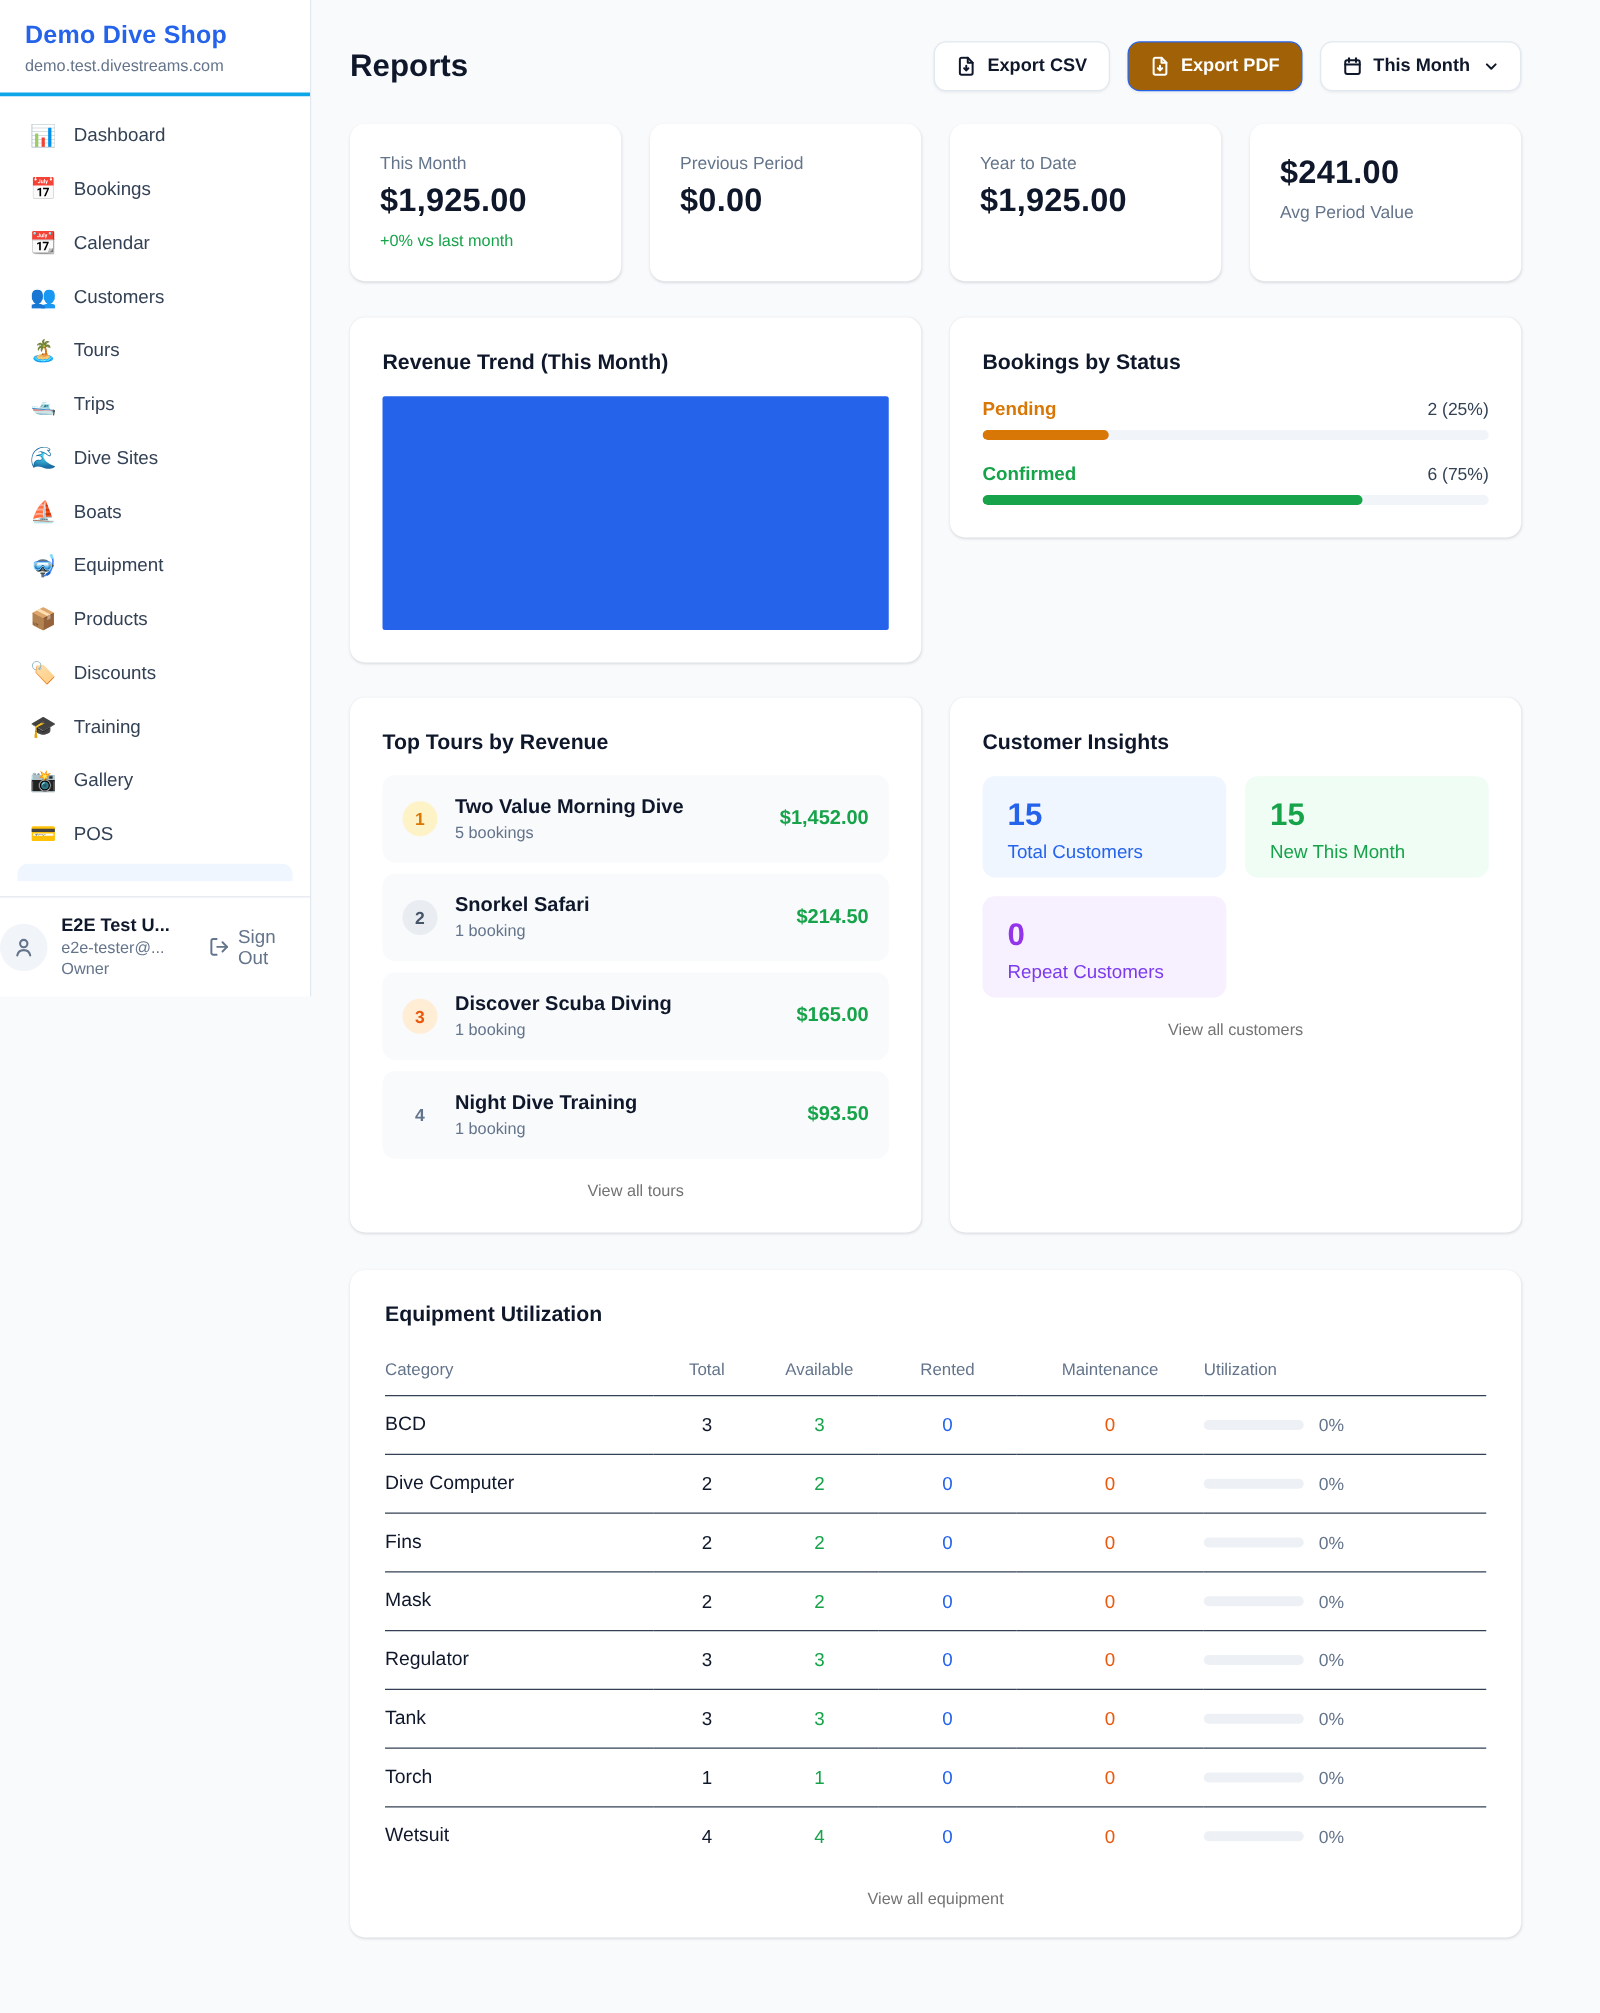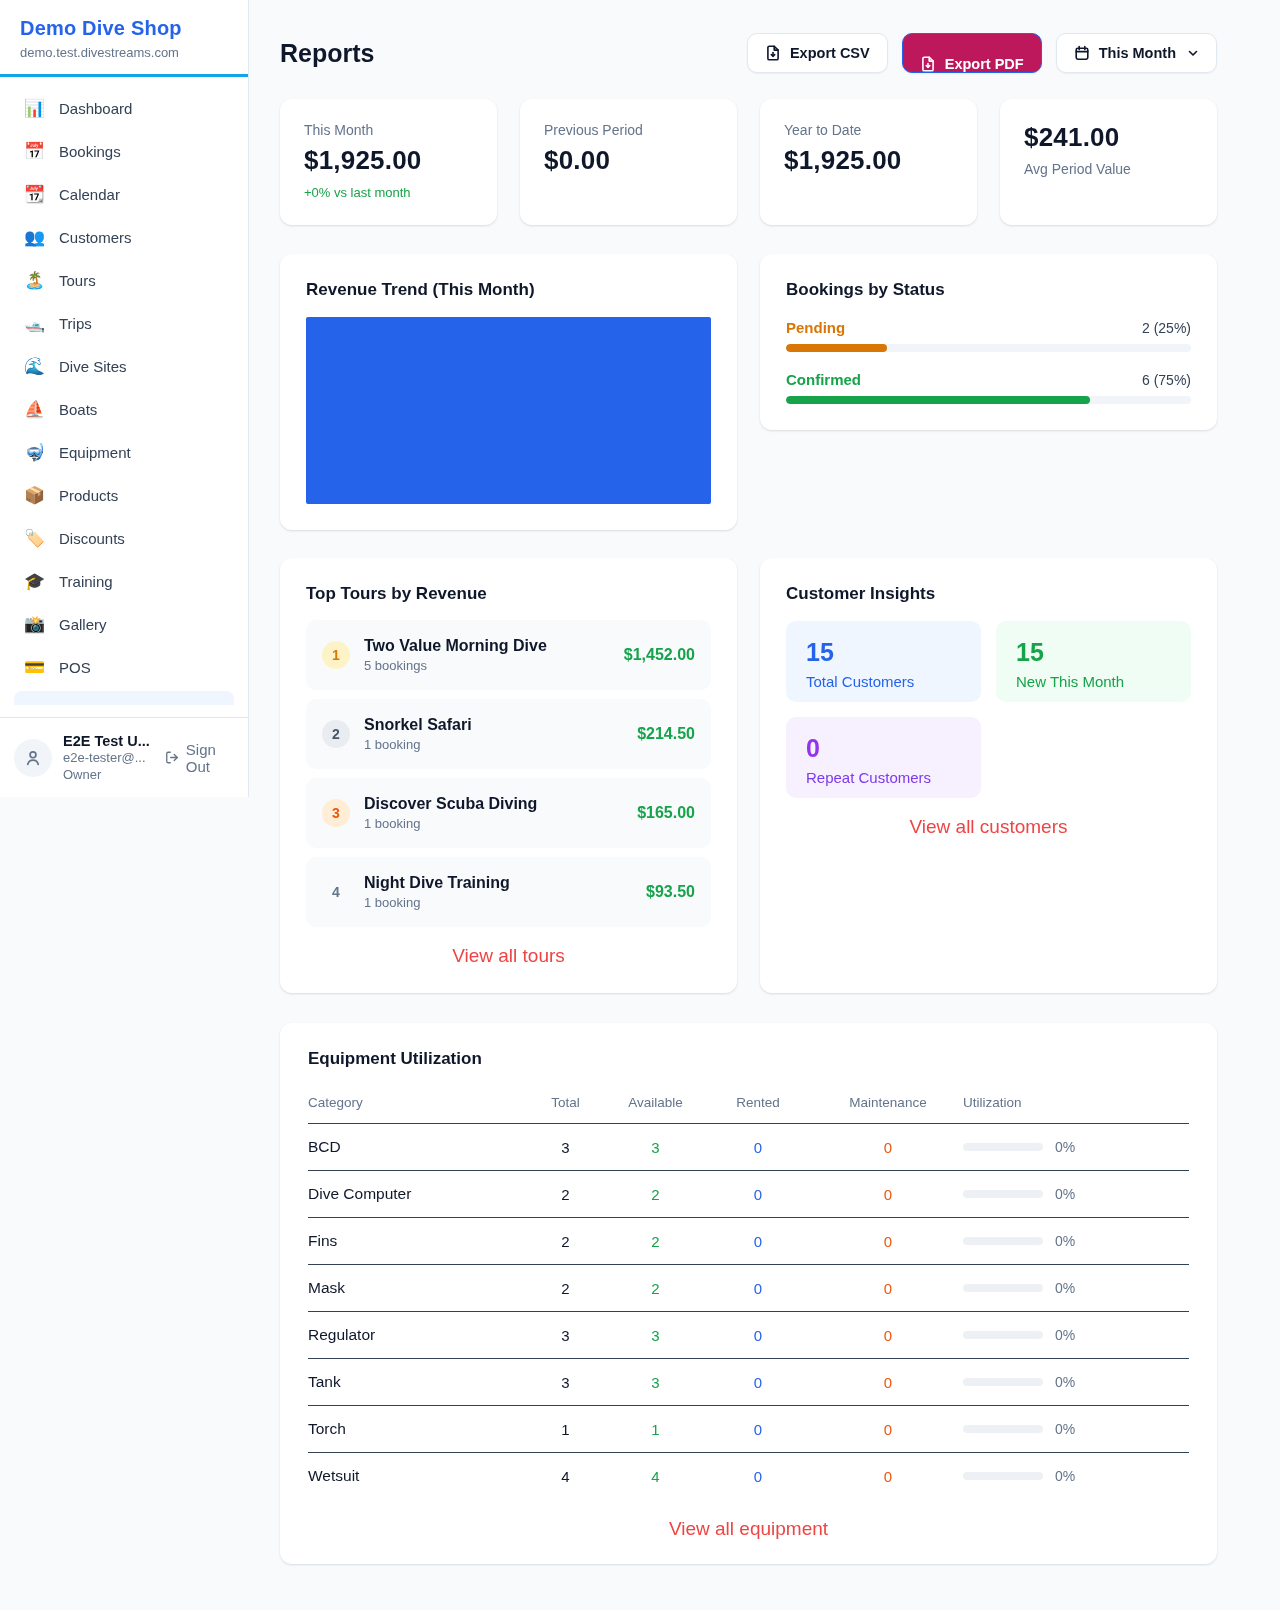--- a/index.html
+++ b/index.html
@@ -25,21 +25,21 @@
     height:38px; margin-bottom:5px; padding:0 10px;
     border-radius:8px; color:#334155; font-size:15px; cursor:pointer;
   }
   .nav-icon { width:22px; font-size:17px; text-align:center; }
   .nav-active-sliver {
     height:14px; border-radius:8px 8px 0 0; background:#eff6ff; margin:0 0 0 0;
   }
   .user-panel {
     position:absolute; left:0; right:0; bottom:0; height:80px;
     border-top:1px solid #e2e8f0; background:#ffffff;
-    display:flex; align-items:center; gap:11px; padding:0 14px;
+    display:flex; align-items:center; gap:11px; padding:0 0;
   }
   .avatar {
     width:38px; height:38px; border-radius:50%; background:#f1f5f9;
     display:flex; align-items:center; justify-content:center; color:#64748b; flex:0 0 38px;
   }
   .user-info { width:108px; line-height:1.25; }
   .user-name { font-size:14.5px; font-weight:bold; color:#0f172a; white-space:nowrap; }
   .user-email, .user-role { font-size:13px; color:#64748b; white-space:nowrap; }
   .signout { margin-left:auto; display:flex; align-items:center; gap:7px; color:#64748b; font-size:15px; cursor:pointer; }
 
@@ -48,21 +48,21 @@
   .content { width:937px; }
   .header-row { display:flex; align-items:center; justify-content:space-between; }
   .page-title { font-size:25px; font-weight:bold; color:#0f172a; }
   .header-actions { display:flex; gap:14px; }
   .btn {
     display:flex; align-items:center; gap:9px; height:40px; padding:0 17px;
     border-radius:10px; font-size:14.5px; font-weight:bold; cursor:pointer;
     background:#ffffff; color:#0f172a; border:1px solid #e2e8f0;
     box-shadow:0 1px 2px rgba(15,23,42,.05);
   }
-  .btn-primary { background:#be185d; color:#ffffff; border-color:#2563eb;align-items:flex-end; }
+  .btn-primary { background:#a16207; color:#ffffff; border-color:#2563eb; }
   .chev { margin-left:2px; }
 
   .card {
     background:#ffffff; border-radius:12px;
     box-shadow:0 1px 2px rgba(15,23,42,.06), 0 1px 3px rgba(15,23,42,.07);
   }
   .section-title { font-size:17px; font-weight:bold; color:#0f172a; }
 
   
   .stats-grid { display:grid; grid-template-columns:repeat(4,1fr); gap:23px; margin-top:26px; }
@@ -100,21 +100,21 @@
     width:28px; height:28px; border-radius:50%; flex:0 0 28px;
     display:flex; align-items:center; justify-content:center; font-size:14px; font-weight:bold; color:#64748b;
   }
   .rank-1 { background:#fef3c7; color:#d97706; }
   .rank-2 { background:#e9edf2; color:#475569; }
   .rank-3 { background:#ffedd5; color:#ea580c; }
   .tour-main { flex:1; min-width:0; }
   .tour-name { font-size:16px; font-weight:bold; color:#0f172a; }
   .tour-bookings { font-size:13px; color:#64748b; margin-top:3px; }
   .tour-amount { font-size:16px; font-weight:bold; color:#16a34a; }
-  .view-link { display:block; text-align:center; color:#ef4444; font-size:19px; margin-top:18px; cursor:pointer; text-decoration:none; }
+  .view-link { display:block; text-align:center; color:#737373; font-size:13px; margin-top:18px; cursor:pointer; text-decoration:none; }
 
   .insights-grid { display:grid; grid-template-columns:1fr 1fr; gap:15px; margin-top:17px; }
   .tile { border-radius:10px; padding:17px 20px; height:81px; }
   .tile-value { font-size:25px; font-weight:bold; }
   .tile-label { font-size:15px; margin-top:6px; }
   .tile-blue   { background:#eff6ff; } .tile-blue .tile-value, .tile-blue .tile-label { color:#2563eb; }
   .tile-green  { background:#f0fdf4; } .tile-green .tile-value, .tile-green .tile-label { color:#16a34a; }
   .tile-purple { background:#f7f0fe; } .tile-purple .tile-value { color:#9333ea; } .tile-purple .tile-label { color:#7c3aed; }
   .tile-orange { background:#fde9d2; } .tile-orange .tile-value, .tile-orange .tile-label { color:#ea580c; }
 

